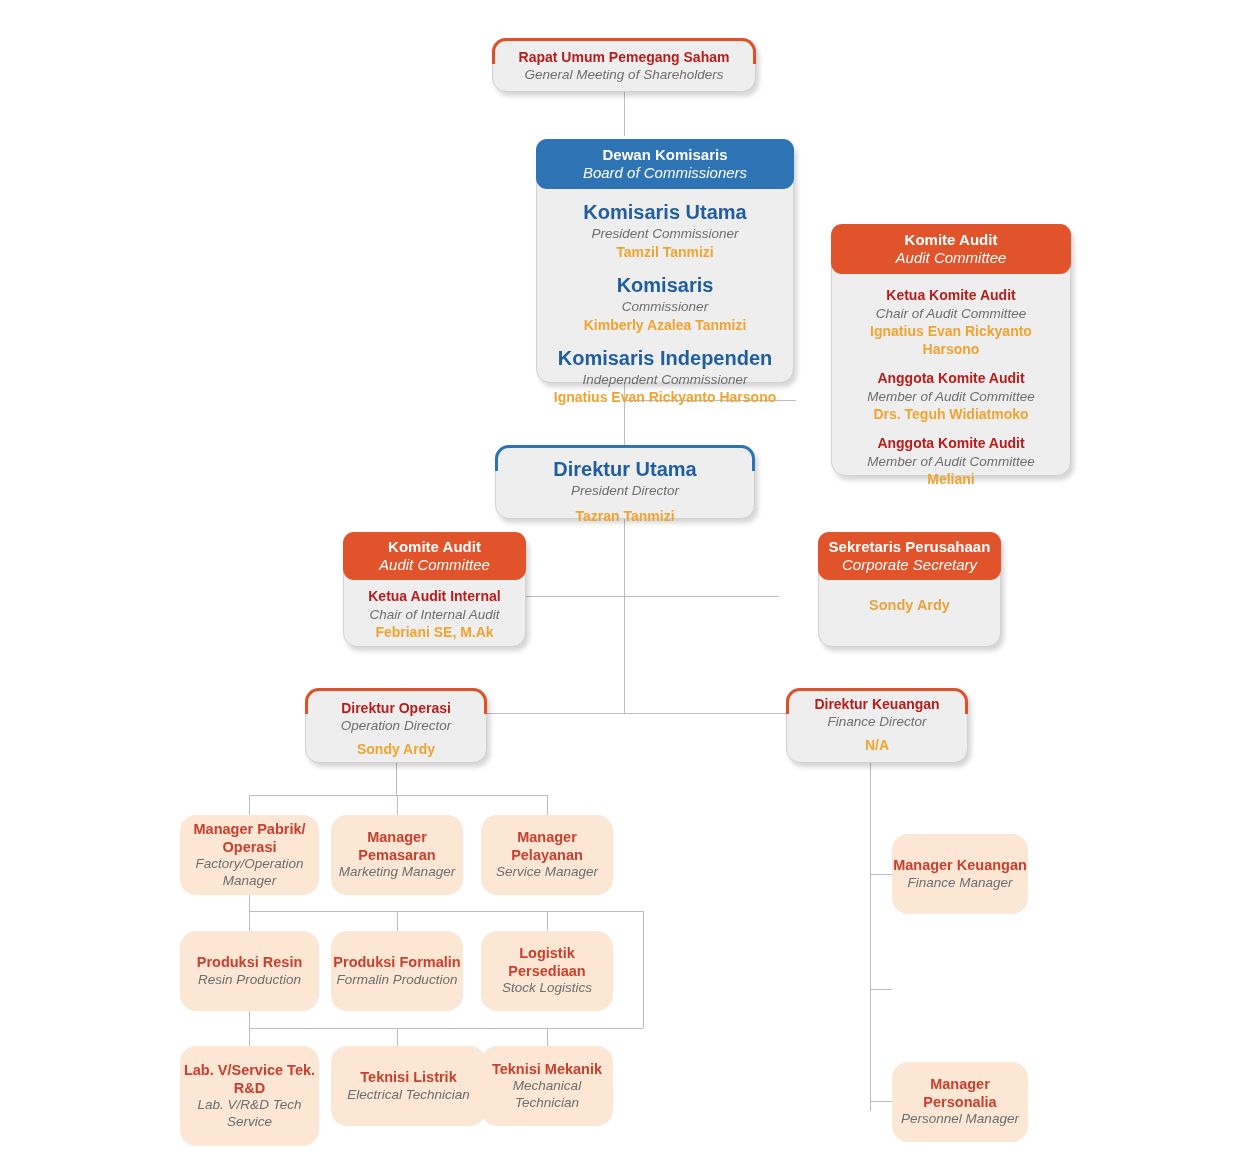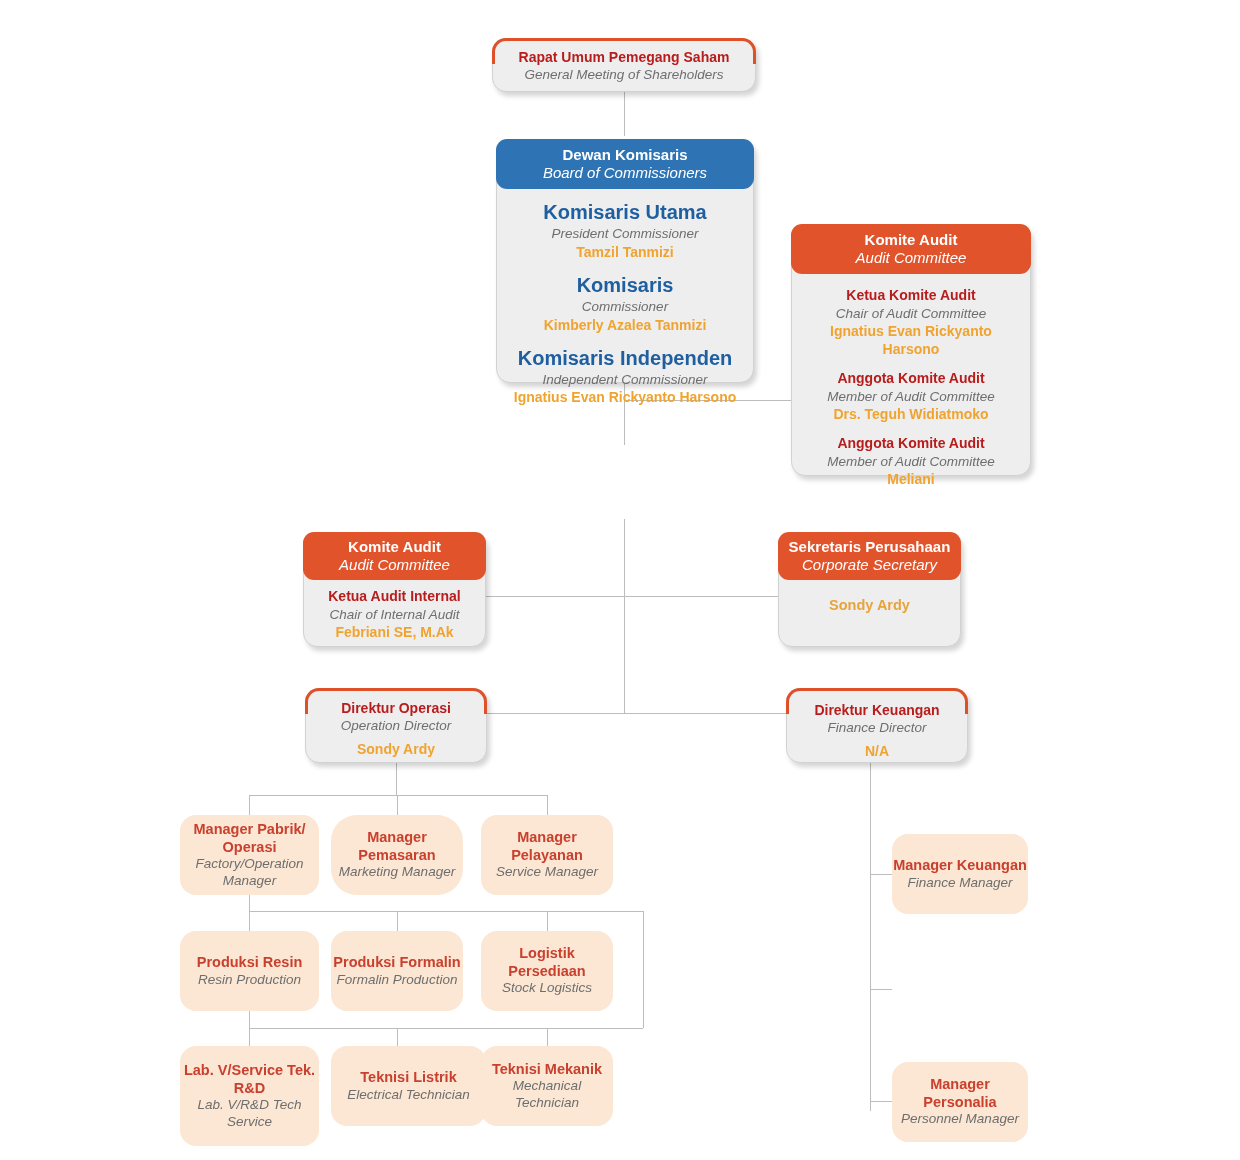--- a/index.html
+++ b/index.html
@@ -21,20 +21,21 @@
     border-radius:14px;
     text-align:center;
     z-index:5;
   }
   .shadow{ box-shadow:3px 4px 5px rgba(0,0,0,0.17); }
 
   
   .grey{
     background:#eeeeee;
     border:1px solid #d2d2d2;
+    margin-left:40px;
   }
   
   .hdr{
     box-sizing:border-box;
     border-radius:11px;
     padding:7px 8px 8px 8px;
     color:#ffffff;
     line-height:1.18;
     position:relative;
     z-index:2;
@@ -184,20 +185,27 @@
         <div class="name">Drs. Teguh Widiatmoko</div>
       </div>
       <div class="grp">
         <div class="ttl-red">Anggota Komite Audit</div>
         <div class="sub">Member of Audit Committee</div>
         <div class="name">Meliani</div>
       </div>
     </div>
   </div>
 
+  <div class="arc blue-arc shadow" style="left:495px;top:445px;width:260px;height:74px;">
+    <div class="inner" style="padding:10px 10px;">
+      <div class="ttl-blue">Direktur Utama</div>
+      <div class="sub">President Director</div>
+      <div class="name" style="margin-top:7px;">Tazran Tanmizi</div>
+    </div>
+  </div>
 
   <div class="node grey shadow" style="left:303px;top:532px;width:183px;height:115px;">
     <div class="hdr orange" style="padding:6px 6px 7px 6px;">
       <div class="t1">Komite Audit</div>
       <div class="t2">Audit Committee</div>
     </div>
     <div class="body" style="padding:7px 6px;">
       <div class="ttl-red">Ketua Audit Internal</div>
       <div class="sub">Chair of Internal Audit</div>
       <div class="name">Febriani SE, M.Ak</div>
@@ -216,32 +224,32 @@
 
   <div class="arc shadow" style="left:305px;top:688px;width:182px;height:75px;">
     <div class="inner" style="padding:10px 8px;">
       <div class="ttl-red">Direktur Operasi</div>
       <div class="sub">Operation Director</div>
       <div class="name" style="margin-top:5px;">Sondy Ardy</div>
     </div>
   </div>
 
   <div class="arc shadow" style="left:786px;top:688px;width:182px;height:75px;">
-    <div class="inner" style="padding:12px 8px;">
+    <div class="inner" style="padding:6px 8px;">
       <div class="ttl-red">Direktur Keuangan</div>
       <div class="sub">Finance Director</div>
       <div class="name" style="margin-top:5px;">N/A</div>
     </div>
   </div>
 
   <div class="peach" style="left:180px;top:815px;width:139px;height:80px;">
     <div class="pt">Manager Pabrik/ Operasi</div>
     <div class="ps">Factory/Operation Manager</div>
   </div>
-  <div class="peach" style="left:331px;top:815px;width:132px;height:80px;border-radius:26px;">
+  <div class="peach" style="left:331px;top:815px;width:132px;height:80px;">
     <div class="pt">Manager Pemasaran</div>
     <div class="ps">Marketing Manager</div>
   </div>
   <div class="peach" style="left:481px;top:815px;width:132px;height:80px;">
     <div class="pt">Manager Pelayanan</div>
     <div class="ps">Service Manager</div>
   </div>
 
   <div class="peach" style="left:180px;top:931px;width:139px;height:80px;">
     <div class="pt">Produksi Resin</div>

